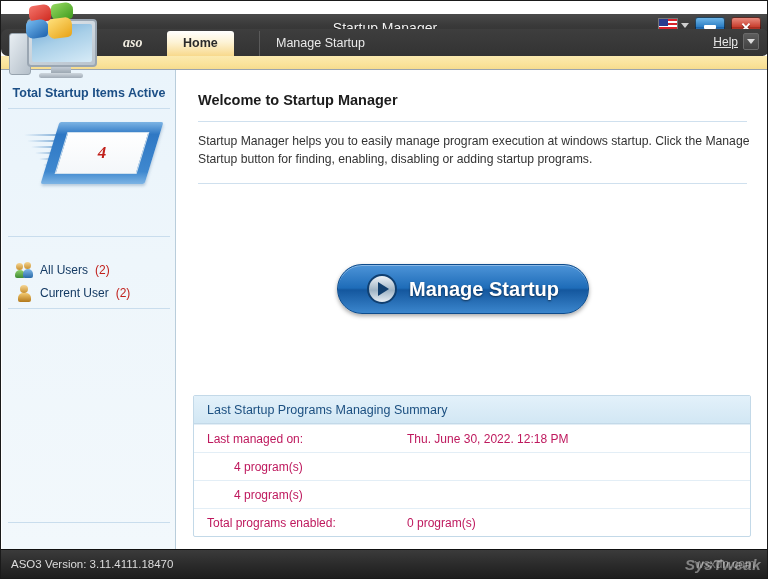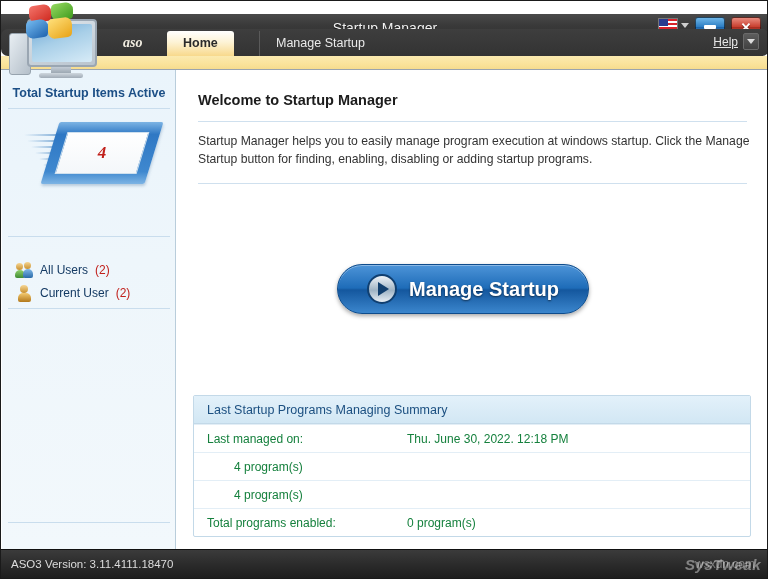--- a/index.html
+++ b/index.html
@@ -315,21 +315,21 @@
   }
   .sum-head {
     height: 28px; line-height: 28px; padding-left: 13px;
     background: linear-gradient(180deg,#e3f1fa 0%,#d2e7f4 100%);
     color: #1b4f80; font-size: 12.5px;
     border-bottom: 1px solid #c3d9e8;
   }
   .sum-row {
     height: 28px; display: flex; align-items: center;
     border-top: 1px solid #e3eef6;
-    font-size: 12px; color: #15803d;
+    font-size: 12px; color: #be185d;
   }
   .sum-row:first-of-type { border-top: none; }
   .sum-label { width: 173px; padding-left: 13px; }
   .sum-value { flex: 1; margin-left: 40px; }
 
   
   .statusbar {
     position: absolute; left: 0; bottom: 0; width: 768px; height: 29px;
     background: linear-gradient(180deg,#3b3b3b 0%,#2a2a2a 55%,#1e1e1e 100%);
     border-top: 1px solid #111;

